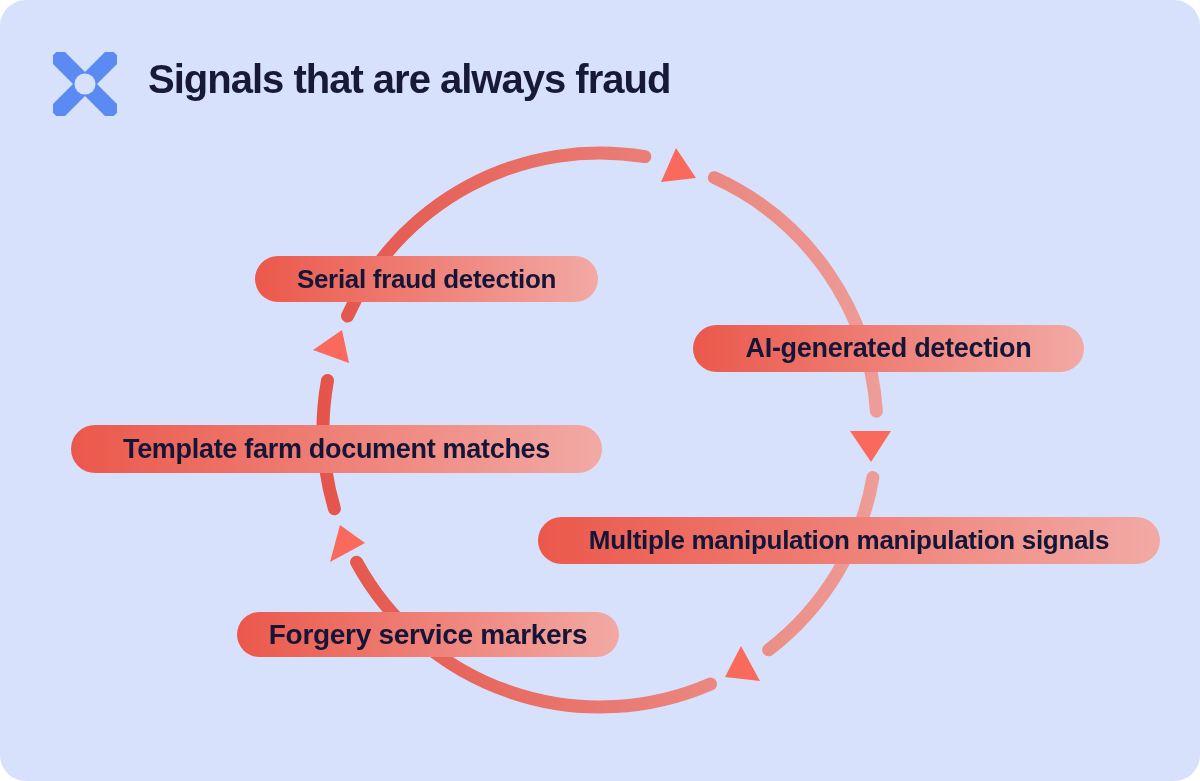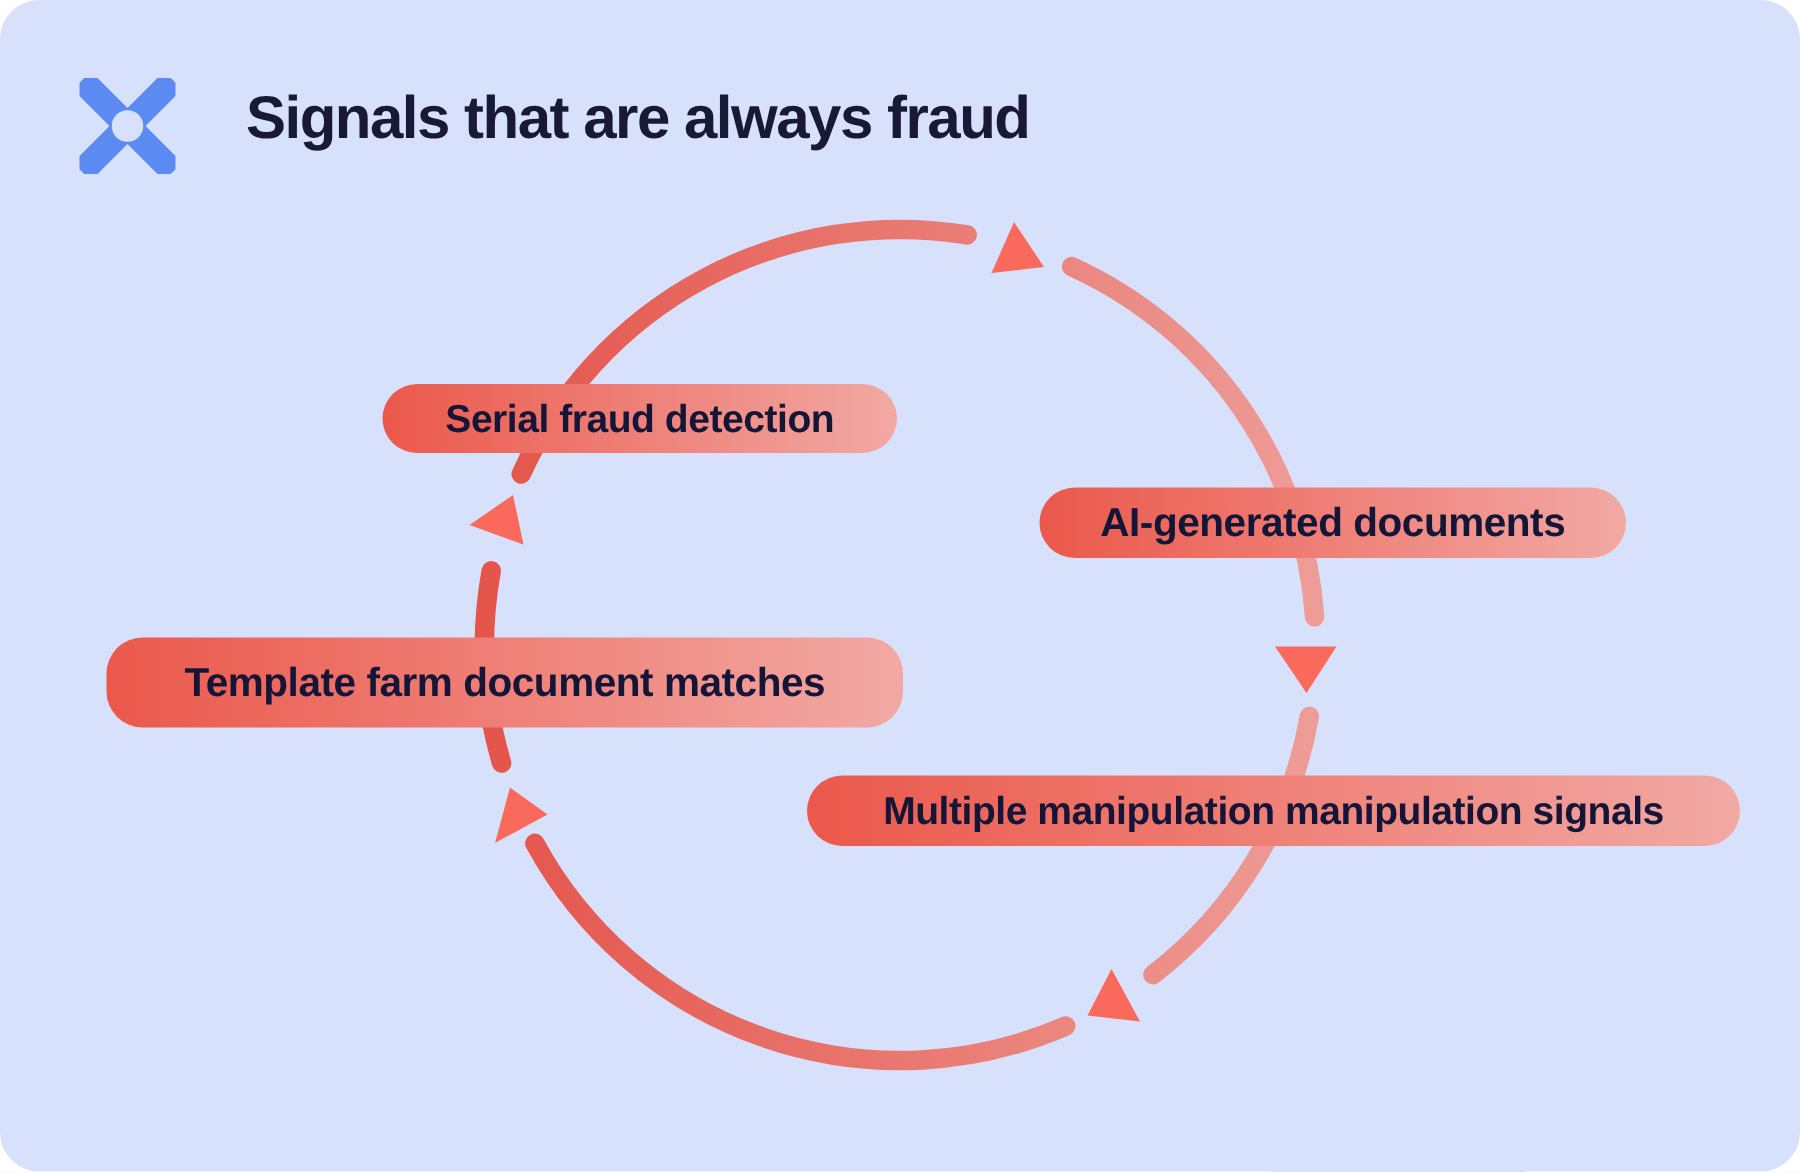--- a/index.html
+++ b/index.html
@@ -7,36 +7,36 @@
     position:relative;
     width:1200px;height:781px;
     background:#D8E1FC;
     border-radius:26px;
     overflow:hidden;
     font-family:"Liberation Sans", sans-serif;
   }
   .header{position:absolute;left:0;top:0;width:100%;height:130px;}
   .logo{position:absolute;left:53px;top:52px;width:64px;height:64px;}
   .title{
-    position:absolute;left:164px;top:55px;
+    position:absolute;left:148px;top:55px;
     font-size:40px;font-weight:700;line-height:48px;
     letter-spacing:-1px;color:#171936;white-space:nowrap;
   }
   svg.cycle{position:absolute;left:0;top:0;width:1200px;height:781px;}
   .pill{
     position:absolute;
     display:flex;align-items:center;justify-content:center;
     background:linear-gradient(90deg,#EB584B 0%,#F2A9A4 100%);
     border-radius:24px;
     color:#141537;font-weight:700;white-space:nowrap;
     letter-spacing:-0.3px;
   }
   .pill-serial  {left:255px;top:216px;width:343px;height:46px;font-size:26px;margin-top:40px;}
   .pill-ai      {left:693px;top:325px;width:391px;height:47px;font-size:27px;}
-  .pill-template{left:71px; top:425px;width:531px;height:60px;font-size:27px;}
+  .pill-template{left:71px; top:425px;width:531px;height:48px;font-size:27px;}
   .pill-multiple{left:538px;top:517px;width:622px;height:47px;font-size:26px;}
   .pill-forgery {left:237px;top:612px;width:382px;height:45px;font-size:28px;}
 </style>
 </head>
 <body>
 
 <div class="card">
 
   <svg class="cycle" viewBox="0 0 1200 781" aria-hidden="true">
     <defs>
@@ -69,22 +69,25 @@
       </g>
       <circle cx="32" cy="32" r="10.5" fill="#D8E1FC"></circle>
     </svg>
     <div class="title">Signals that are always fraud</div>
   </div>
 
   <div class="pill pill-serial">
     <span>Serial fraud detection</span>
   </div>
   <div class="pill pill-ai">
-    <span>AI-generated documents</span>
+    <span>AI-generated detection</span>
   </div>
   <div class="pill pill-template">
     <span>Template farm document matches</span>
   </div>
   <div class="pill pill-multiple">
     <span>Multiple manipulation manipulation signals</span>
   </div>
+  <div class="pill pill-forgery">
+    <span>Forgery service markers</span>
+  </div>
 
 </div>
 
 </body></html>

